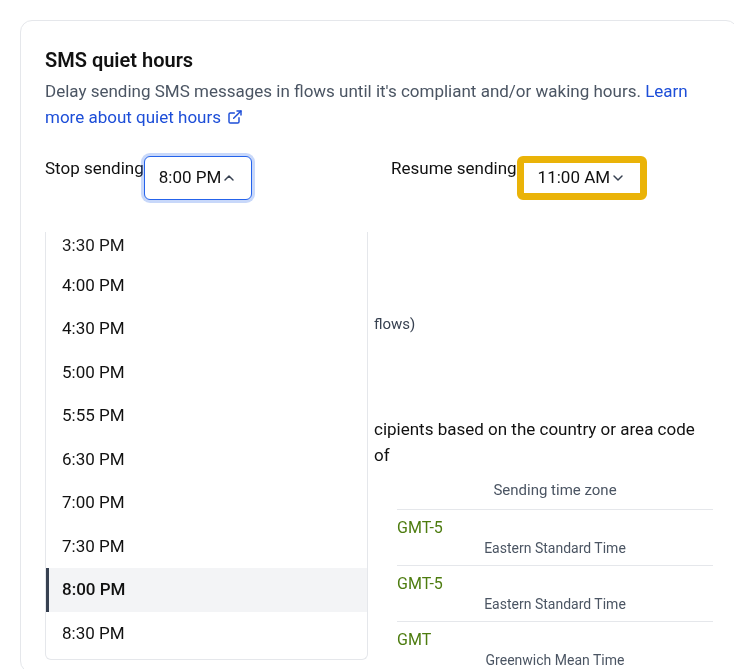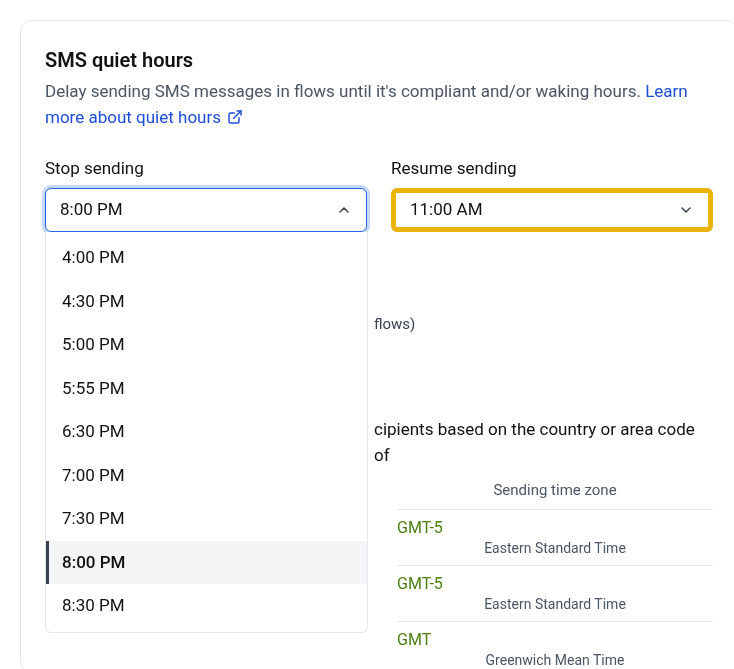--- a/index.html
+++ b/index.html
@@ -41,34 +41,34 @@
     margin-left: 2px;
   }
   .fields {
     display: flex;
     gap: 24px;
     align-items: flex-start;
   }
   .field {
     flex: 1;
     display: flex;
-    flex-direction: column;
+    flex-direction: row;
     position: relative;
   }
   .field-label {
     font-size: 17px;
     color: #111;
     margin-bottom: 6px;
   }
   .select {
     display: flex;
     align-items: center;
     justify-content: space-between;
     height: 44px;
-    border: 5px solid #eab308;
+    border: 7px solid #eab308;
     border-radius: 6px;
     padding: 0 14px;
     font-size: 17px;
     color: #111;
     background: #fff;
     cursor: pointer;
   }
   .select.open {
     border: 1px solid #2563eb;
     box-shadow: 0 0 0 3px rgba(37,99,235,0.25);
@@ -185,20 +185,21 @@
       <label class="field-label">Stop sending</label>
       <div class="select open">
         <span>8:00 PM</span>
         <svg class="chev" viewBox="0 0 24 24" fill="none" stroke="#374151" stroke-width="2.2" stroke-linecap="round" stroke-linejoin="round">
             <polyline points="18 15 12 9 6 15"></polyline>
           </svg>
       </div>
 
       <div class="dropdown">
         <div class="dropdown-inner">
+          <div class="option first">3:30 PM</div>
           <div class="option">4:00 PM</div>
           <div class="option">4:30 PM</div>
           <div class="option">5:00 PM</div>
           <div class="option">5:55 PM</div>
           <div class="option">6:30 PM</div>
           <div class="option">7:00 PM</div>
           <div class="option">7:30 PM</div>
           <div class="option selected">8:00 PM</div>
           <div class="option">8:30 PM</div>
 

